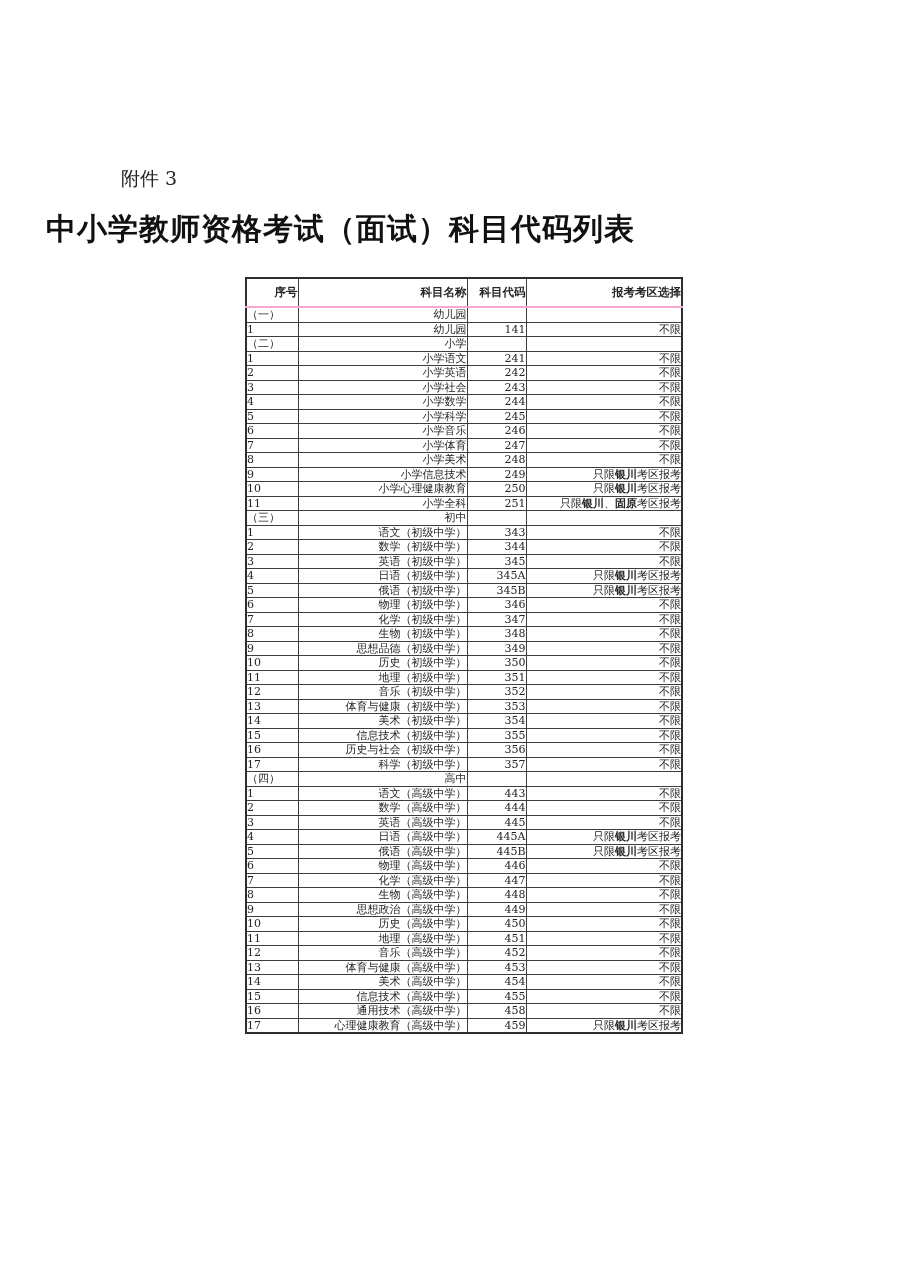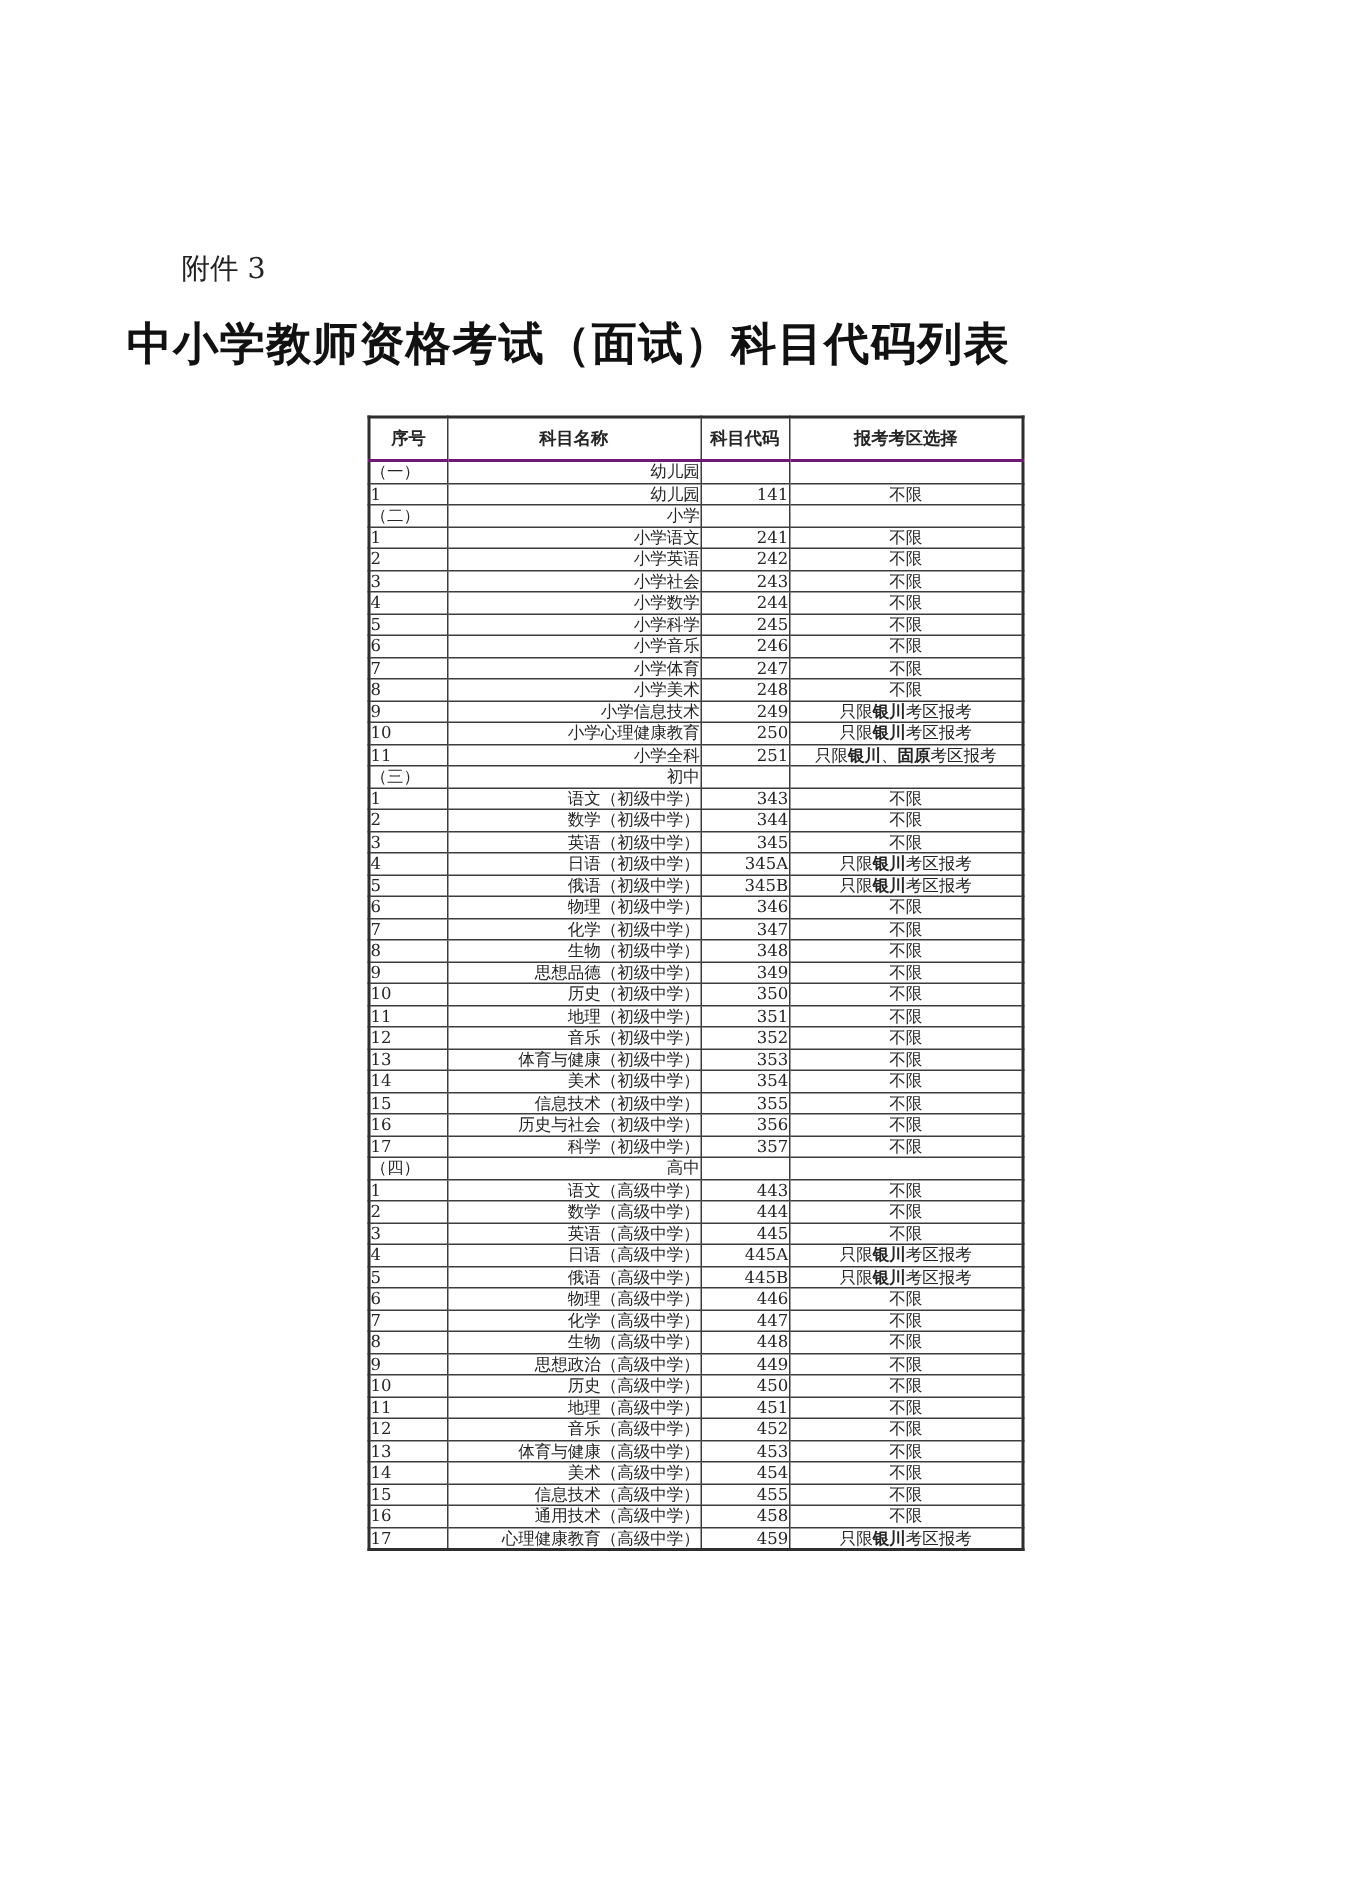--- a/index.html
+++ b/index.html
@@ -20,21 +20,21 @@
     color: #222222;
   }
   .doc-title {
     position: absolute;
     left: 0;
     top: 209px;
     width: 100%;
     padding-left: 46px;
     box-sizing: border-box;
     margin: 0;
-    text-align: center;
+    text-align: left;
     font-size: 30px;
     font-weight: bold;
     letter-spacing: 1px;
     color: #111111;
   }
   .table-wrap {
     position: absolute;
     left: 245px;
     top: 277px;
   }
@@ -49,31 +49,31 @@
   table.subjects th, table.subjects td {
     border: 1px solid #3d3d3d;
     padding: 0;
     overflow: hidden;
     white-space: nowrap;
   }
   table.subjects th {
     height: 27px;
     font-size: 11.5px;
     font-weight: bold;
-    text-align: center;
-    border-bottom: 2px solid #701a75;
+    text-align: right;
+    border-bottom: 2px solid #f9a8d4;
   }
   table.subjects td {
     height: 13.5px;
     line-height: 13.5px;
   }
   td.col-no   { text-align: left; padding-left: 2px; }
   td.col-name { text-align: right; padding-left: 5px; }
   td.col-code { text-align: right; }
-  td.col-area { text-align: center; }
+  td.col-area { text-align: right; }
   td.col-area b { font-weight: bold; }
   .pagenum {
     position: absolute;
     left: 716px;
     top: 1128px;
     font-size: 16px;
     letter-spacing: 2px;
     color: #4d7c0f;
     font-family: Liberation Serif, serif;
   }

